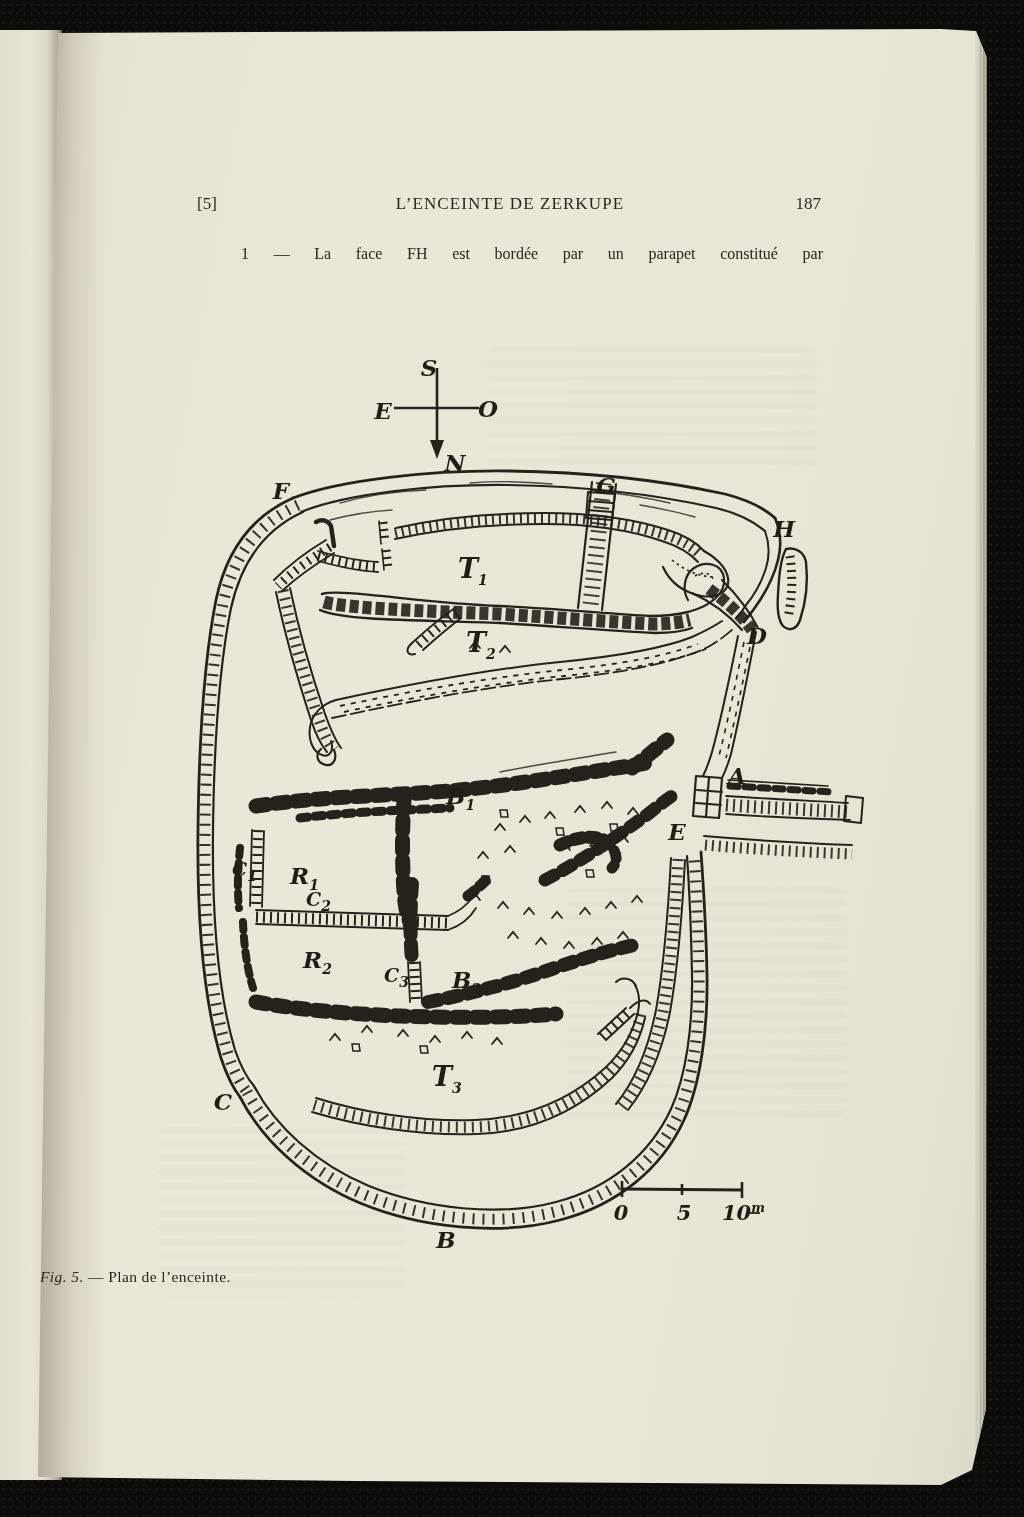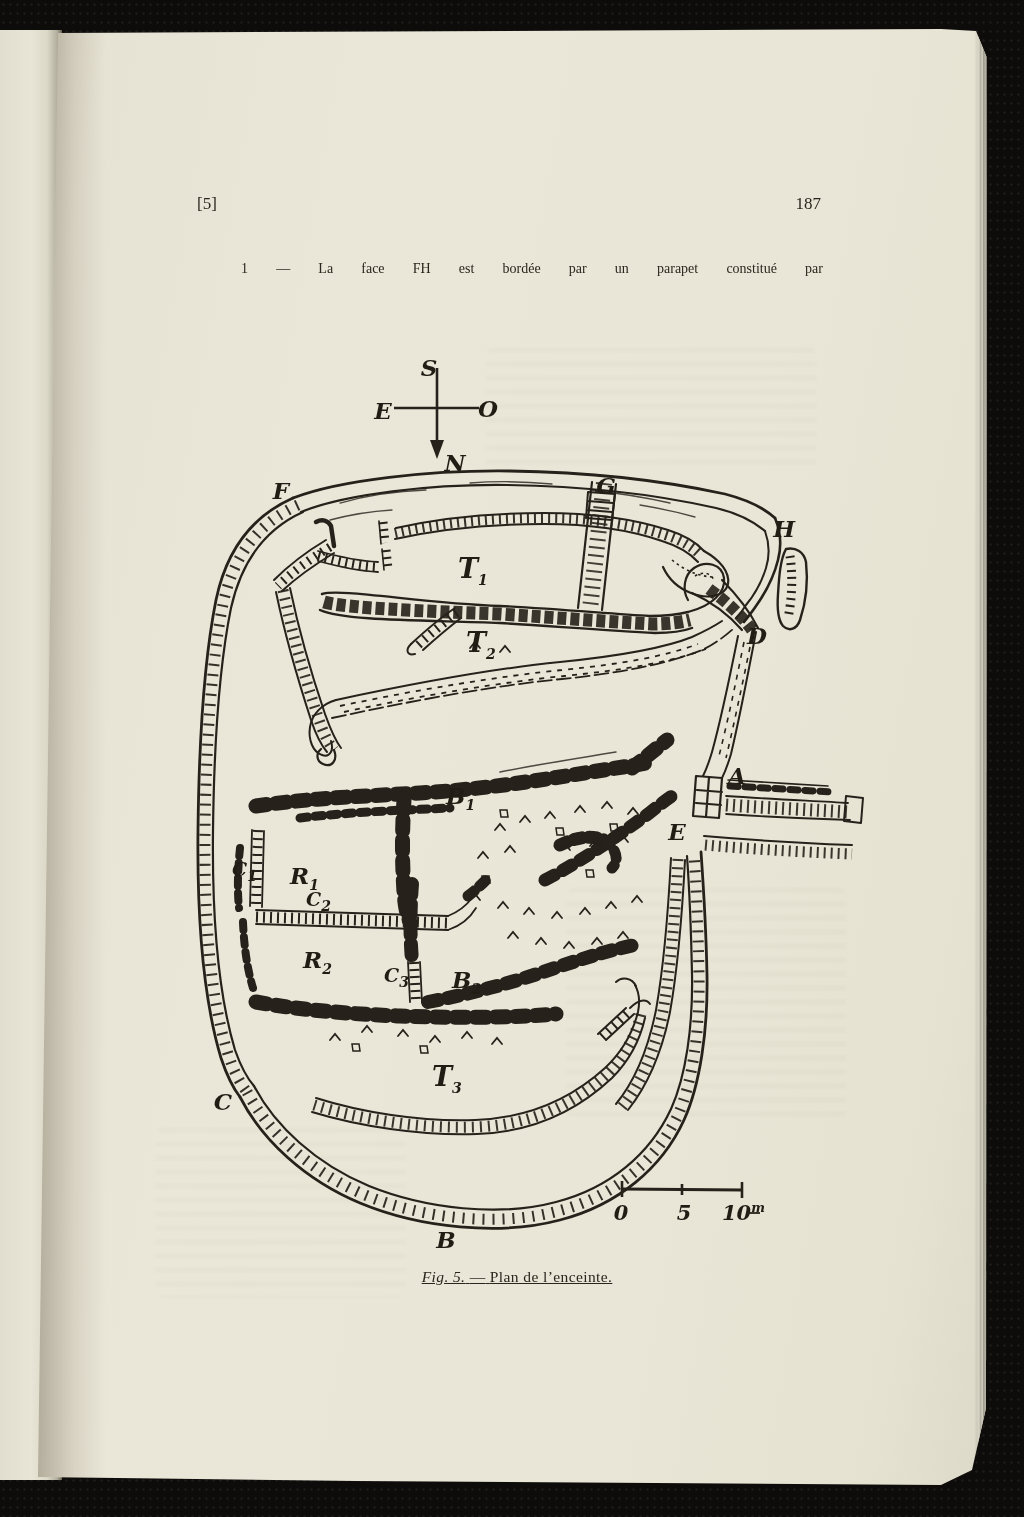--- a/index.html
+++ b/index.html
@@ -20,25 +20,25 @@
   .page::after{content:"";position:absolute;right:0;top:0;bottom:0;width:14px;
         background:linear-gradient(90deg,rgba(0,0,0,0) 0,rgba(120,115,100,.15) 3px,#d9d5c6 5px,#a7a395 7px,#e0dcce 8px,#8d897b 10px,#c9c5b7 11px,#6f6b5e 13px,#4e4a3e 14px);}
   .ghost{position:absolute;filter:blur(1.6px);opacity:.55;border-radius:8px;
         background:repeating-linear-gradient(180deg,rgba(128,138,118,.10) 0 4px,rgba(0,0,0,0) 4px 14px);}
   
   .hdr{position:absolute;top:166px;left:161px;width:626px;height:26px;font-size:17px;}
   .hdr .l{position:absolute;left:0;top:0;}
   .hdr .c{position:absolute;left:0;right:0;text-align:center;letter-spacing:1.1px;}
   .hdr .r{position:absolute;right:2px;top:0;}
   
-  .para{position:absolute;top:227px;left:161px;width:626px;font-size:14px;line-height:27.2px;}
+  .para{position:absolute;top:212px;left:161px;width:626px;font-size:16px;line-height:27.2px;}
   .para .ln{text-align:justify;text-align-last:justify;white-space:normal;}
   .para .ind{text-indent:44px;}
   
-  .cap{position:absolute;top:1240px;left:12px;width:938px;text-align:center;font-size:15.5px;letter-spacing:.4px;text-decoration:underline;}
+  .cap{position:absolute;top:1240px;left:4px;width:938px;text-align:left;font-size:15.5px;letter-spacing:.4px;}
   .cap .fig{font-style:italic;}
   
   svg.plan{position:absolute;left:114px;top:317px;}
   svg.plan .w{fill:none;stroke:#26211a;}
   svg.plan .rl{stroke-linecap:round;stroke-linejoin:round;}
   svg.plan .t26{stroke-dasharray:2,6;}
   svg.plan .t28{stroke-dasharray:2,8;}
   svg.plan .t25{stroke-dasharray:2,5;}
   svg.plan .blk{stroke-dasharray:9,4;}
   svg.plan .st{stroke-dasharray:11,9;stroke-linecap:round;}
@@ -60,20 +60,21 @@
   <div class="sliver"></div>
 
   <div class="page">
 
     <div class="ghost" style="left:450px;top:320px;width:330px;height:120px;"></div>
     <div class="ghost" style="left:530px;top:860px;width:280px;height:230px;"></div>
     <div class="ghost" style="left:120px;top:1100px;width:250px;height:170px;"></div>
 
     <div class="hdr">
       <span class="l">[5]</span>
+      <span class="c">L’ENCEINTE DE ZERKUPE</span>
       <span class="r">187</span>
     </div>
 
     <div class="para">
       <div class="ln ind">1 — La face FH est bordée par un parapet constitué par</div>
     </div>
 
     <svg class="plan" width="745" height="915" viewBox="150 345 745 915">
       <defs>
         <path id="cv" d="M0,0 l5,-6 l5,6" fill="none" stroke="#26211a" stroke-width="1.8" stroke-linecap="round"></path>

